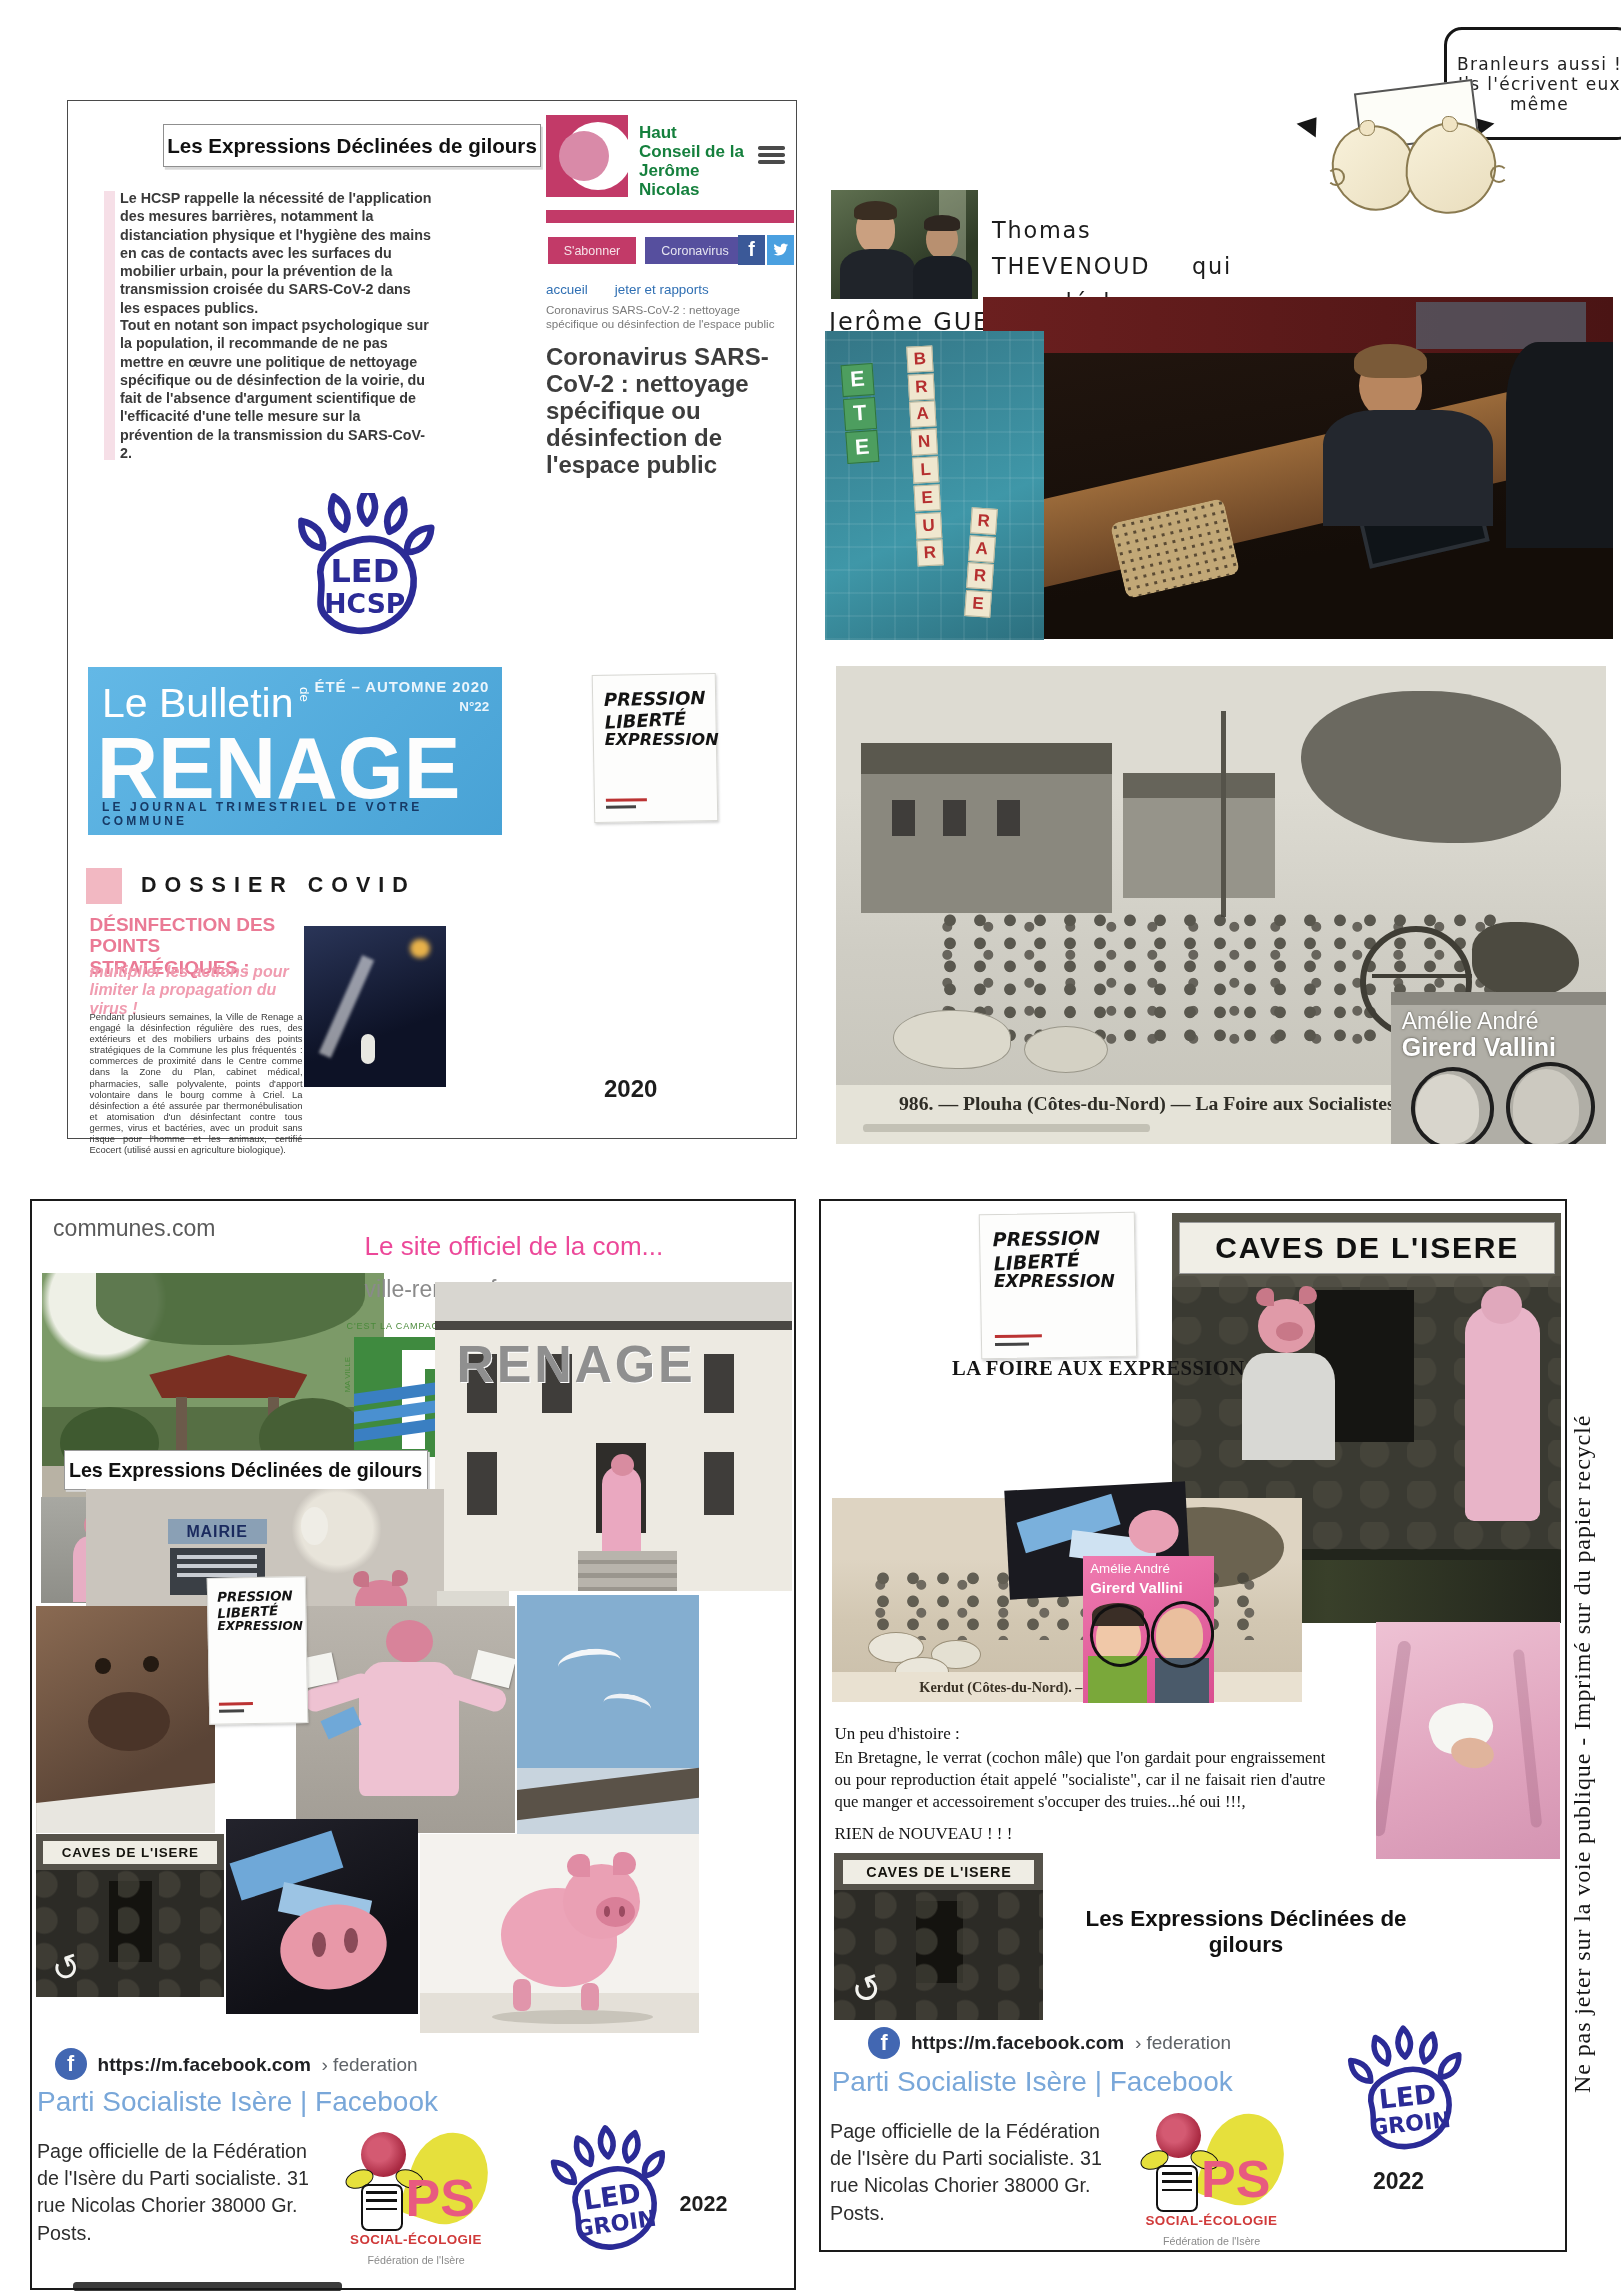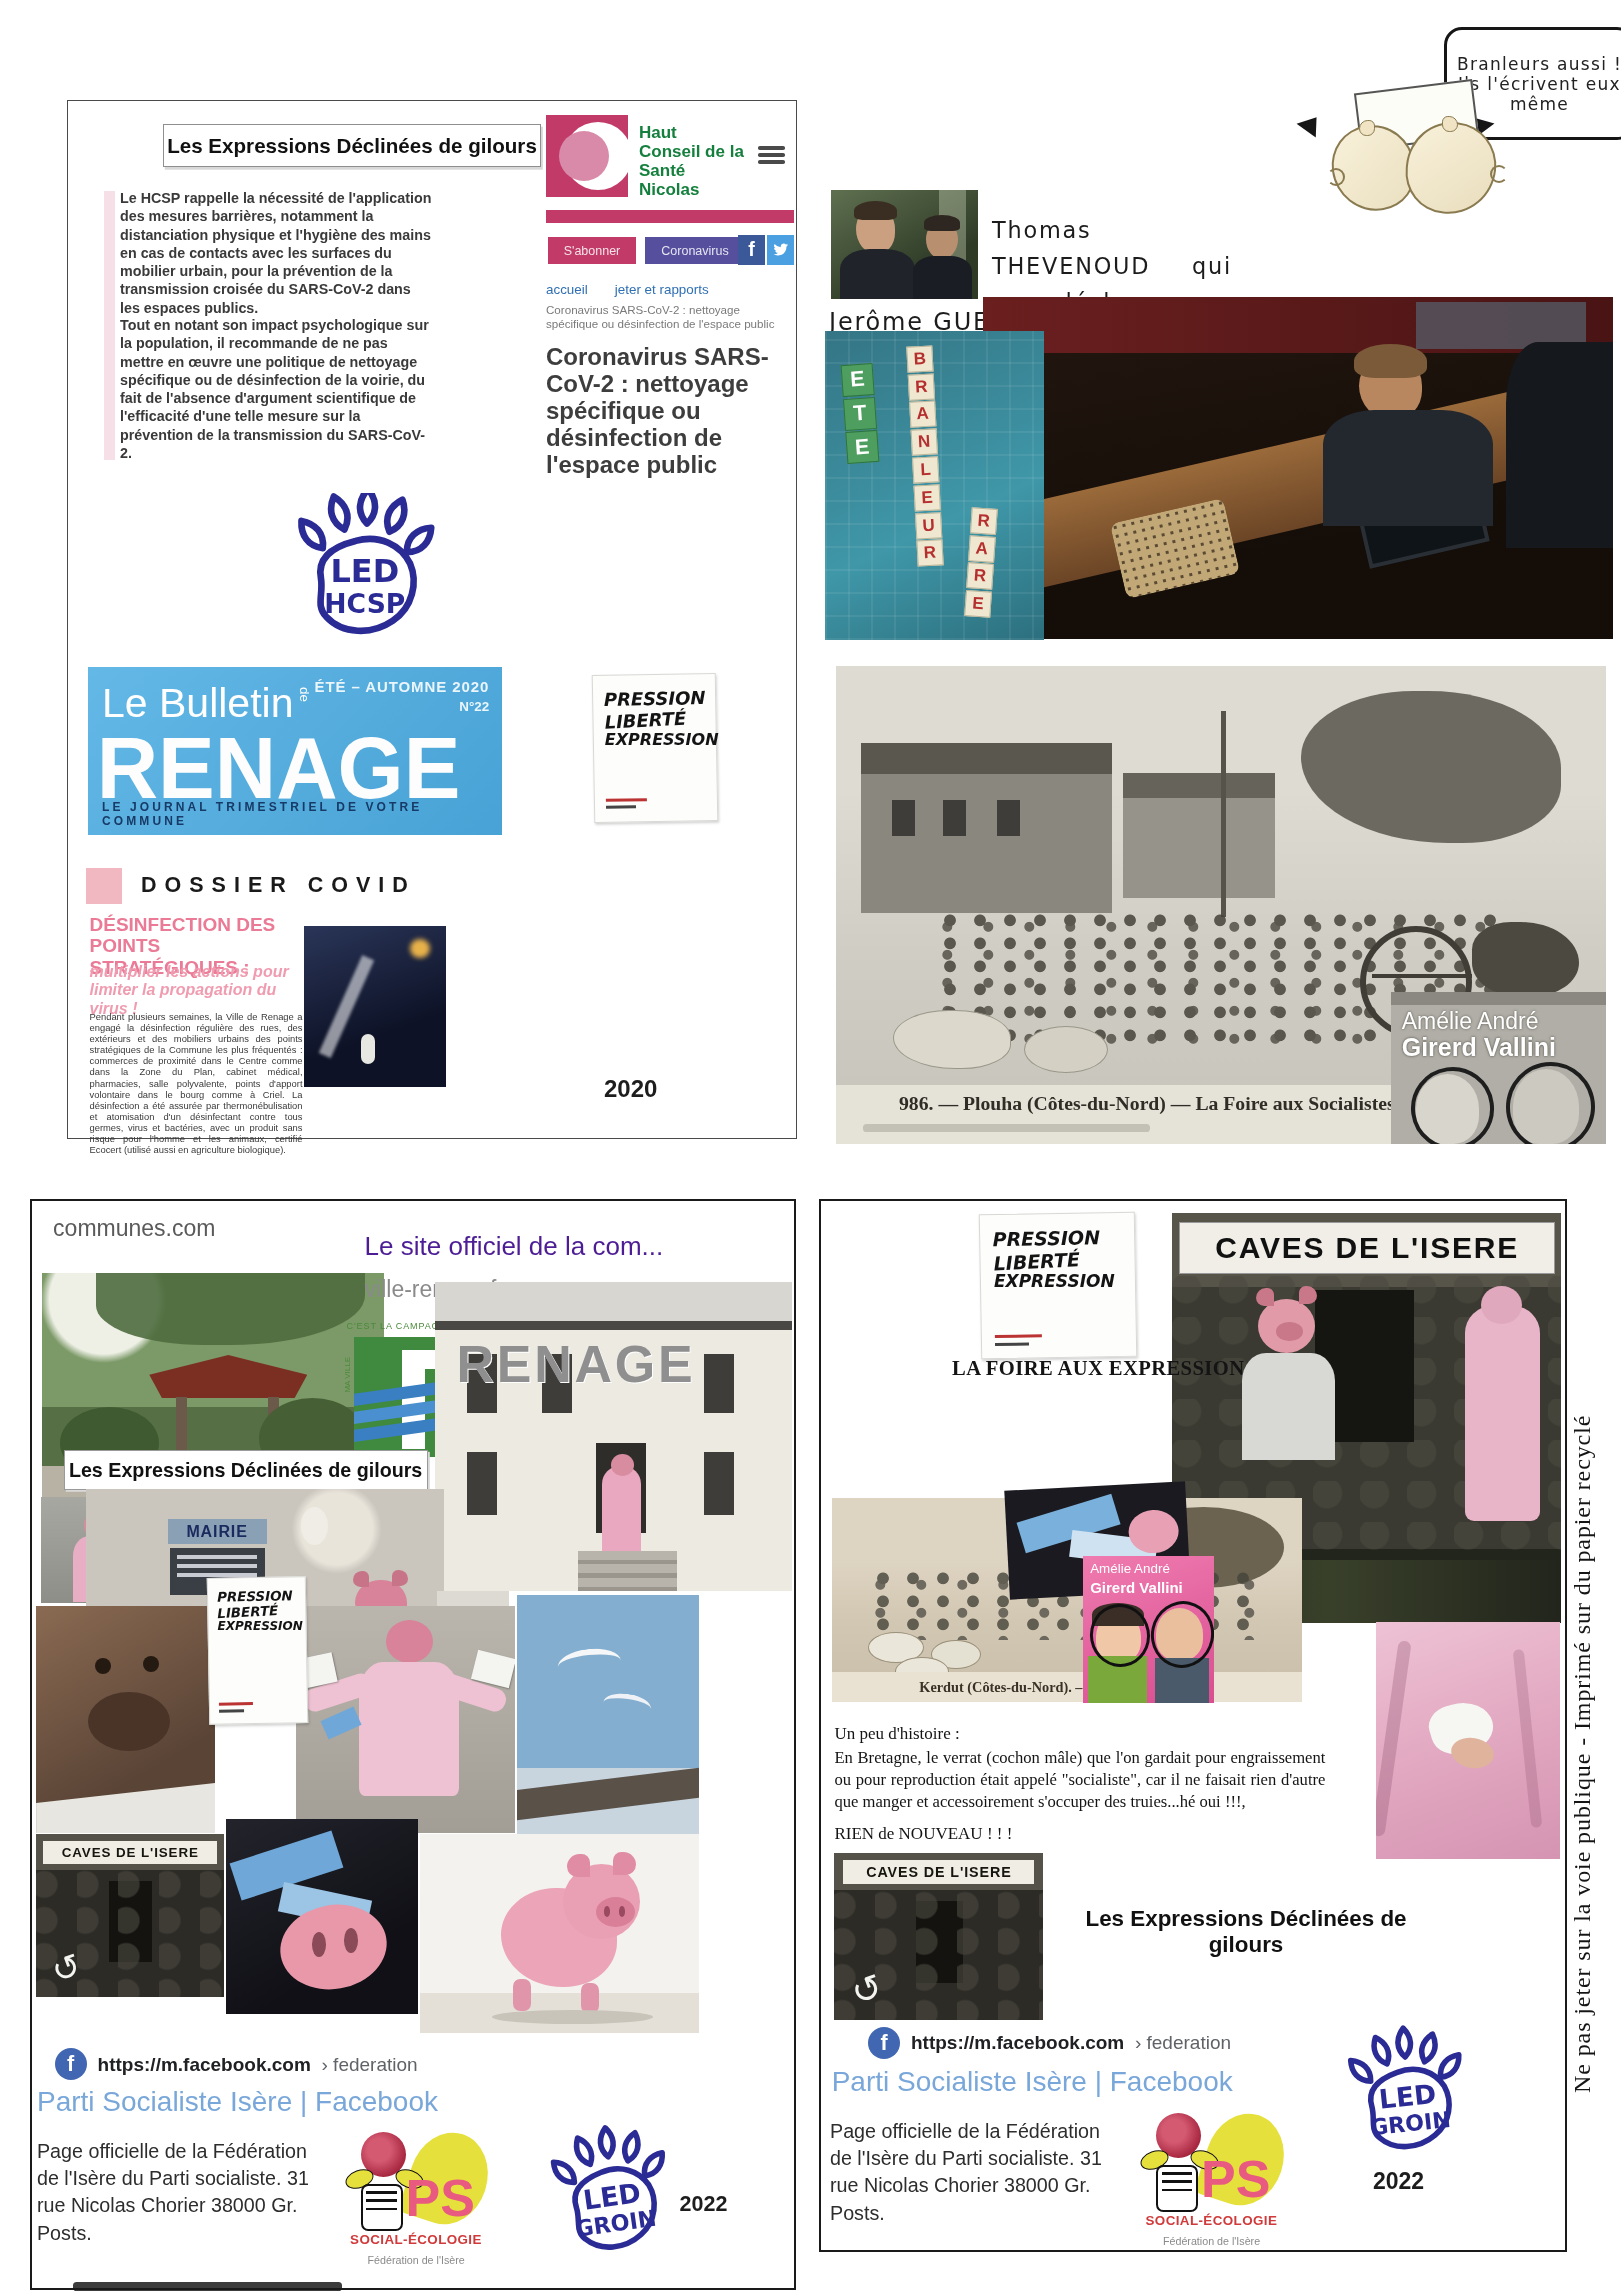--- a/index.html
+++ b/index.html
@@ -45,21 +45,21 @@
 
     <div class="abs ctr" style="left:95px;top:23px;width:376px;height:41px;border:1.8px solid #8f8f8f;box-shadow:1.8px 2.7px 0 #d8d8d8;font-size:20.6px;font-weight:bold;color:#111;">Les Expressions Déclinées de gilours</div>
 
     <div class="abs" style="left:478px;top:14.3px;width:82px;height:82px;background:#c23a68;overflow:hidden;">
       <div class="abs" style="left:18px;top:7.2px;width:68px;height:68px;border-radius:50%;background:#fff;"></div>
       <div class="abs" style="left:12.5px;top:16px;width:50px;height:50px;border-radius:50%;background:#d98aa8;"></div>
     </div>
     <div class="abs" style="left:571px;top:21.5px;font-size:17px;line-height:1.12;font-weight:bold;color:#15803d;">
       <div>Haut</div>
       <div>Conseil de la</div>
-      <div>Santé</div>
+      <div>Jerôme</div>
       <div>Nicolas</div>
     </div>
     <div class="abs" style="left:690px;top:45px;">
       <div class="bar" style="top:0;"></div>
       <div class="bar" style="top:7.2px;"></div>
       <div class="bar" style="top:14.3px;"></div>
     </div>
     <div class="abs" style="left:478px;top:109px;width:248px;height:13.4px;background:#c23a68;"></div>
     <div class="abs ctr" style="left:480px;top:136px;width:88px;height:27px;background:#c23a68;color:rgba(255,255,255,.85);font-size:12.5px;">S'abonner</div>
     <div class="abs ctr" style="left:577px;top:136px;width:100px;height:27px;background:#564f9e;color:rgba(255,255,255,.85);font-size:12.5px;">Coronavirus</div>
@@ -234,21 +234,21 @@
          radial-gradient(circle at 18% 12%, #eef0e6 0 54px, rgba(0,0,0,0) 63px),
          linear-gradient(180deg,#7c9a68 0 60%,#566f44 60% 86%,#b8b2a4 86%);">
       <div class="abs" style="left:107px;top:82px;width:158px;height:43px;background:#7a2f22;clip-path:polygon(8% 100%,0 46%,50% 0,100% 46%,92% 100%);"></div>
       <div class="abs" style="left:134px;top:124px;width:10.7px;height:77px;background:#6b5a4a;"></div>
       <div class="abs" style="left:226px;top:124px;width:10.7px;height:77px;background:#6b5a4a;"></div>
       <div class="abs" style="left:18px;top:134px;width:99px;height:72px;background:#3f5a30;border-radius:50%;"></div>
       <div class="abs" style="right:18px;top:125px;width:107px;height:81px;background:#465f35;border-radius:50%;"></div>
       <div class="abs" style="left:54px;top:-27px;width:269px;height:99px;background:#4e6b3e;border-radius:0 0 50% 40%;opacity:.9;"></div>
     </div>
 
-    <div class="abs" style="left:333px;top:30px;font-size:26px;color:#4c1d95;">Le site officiel de la com...</div>
+    <div class="abs" style="left:333px;top:30px;font-size:26px;color:#ec4899;">Le site officiel de la com...</div>
     <div class="abs" style="left:333px;top:75px;font-size:23px;color:#8a8a8a;">ville-renage.fr</div>
 
     <div class="abs" style="left:315px;top:120px;width:116px;height:166px;">
       <div style="font-size:9px;color:#4a8a3a;letter-spacing:0.9px;">C'EST LA CAMPAGNE</div>
       <div class="abs" style="left:-3.6px;top:36px;font-size:8px;color:#4a8a3a;writing-mode:vertical-rl;transform:rotate(180deg);">MA VILLE</div>
       <div class="abs" style="left:7.2px;top:16px;width:93px;height:120px;background:#3f8a3f;overflow:hidden;">
         <div class="abs" style="left:48px;top:12.5px;width:23px;height:99px;background:#fff;"></div>
         <div class="abs" style="left:48px;top:12.5px;width:38px;height:19.7px;background:#fff;"></div>
         <div class="abs" style="left:-18px;top:50px;width:134px;height:11.6px;background:#3a7fc2;border-radius:7.2px;transform:rotate(-8deg);"></div>
         <div class="abs" style="left:-18px;top:68px;width:134px;height:11.6px;background:#4a90d0;border-radius:7.2px;transform:rotate(-8deg);"></div>

